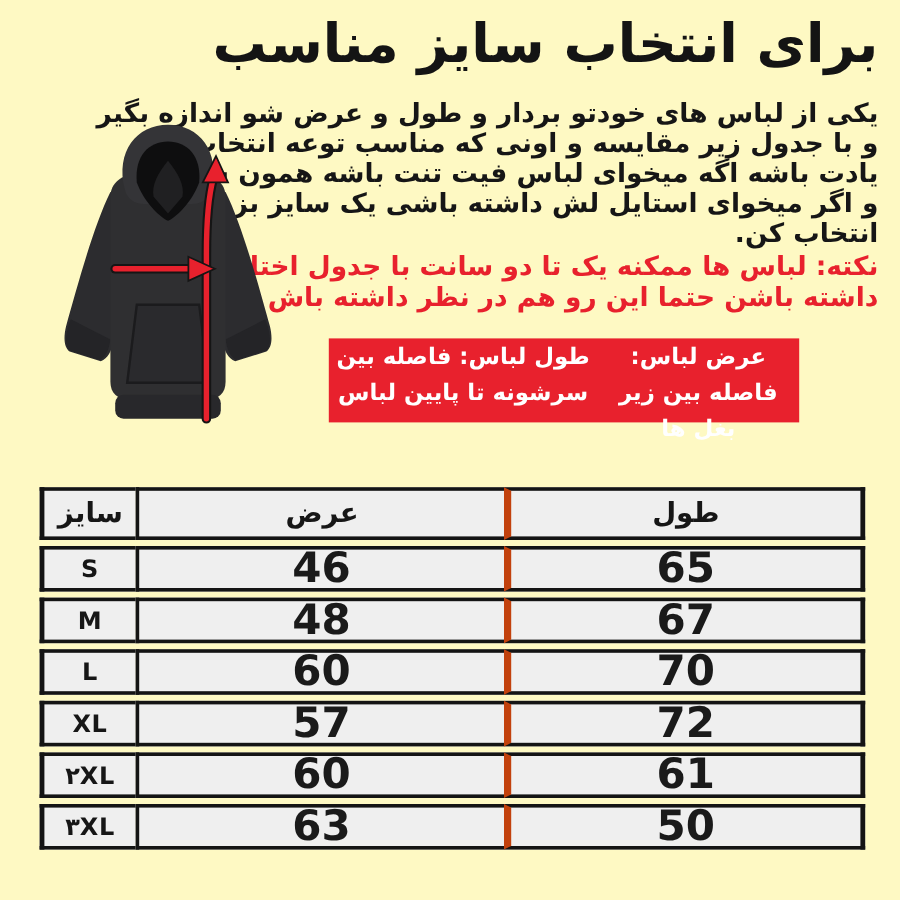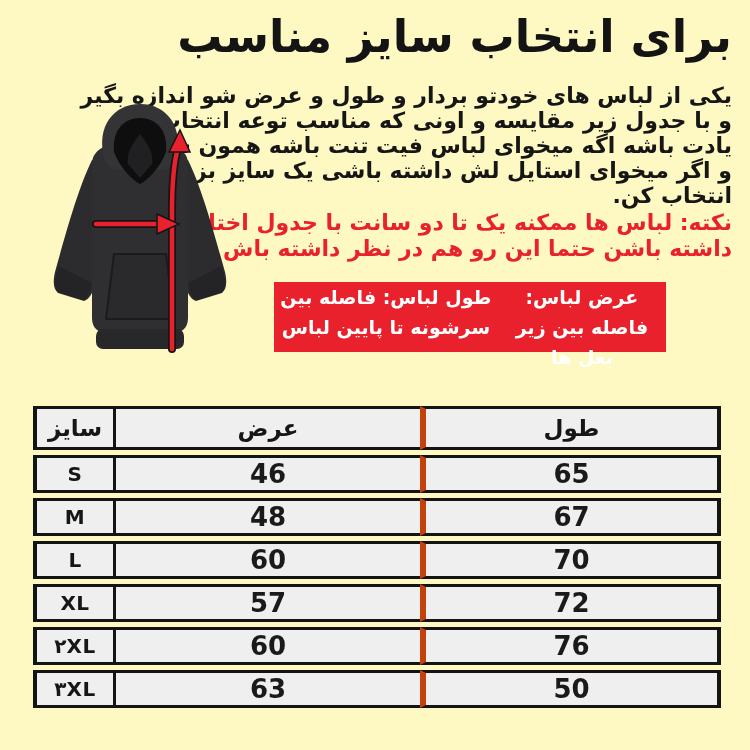--- a/index.html
+++ b/index.html
@@ -48,21 +48,21 @@
     border-bottom:3px solid #141414;
     text-align:center;vertical-align:middle;
     padding:0;overflow:hidden;
   }
   .size-table .cell-first{border-left:4px solid #141414;margin-left:10px;}
   .size-table .cell-mid{border-left:3px solid #141414;}
   .size-table .cell-last{border-left:6px solid #c2410c;border-right:4px solid #141414;}
   .size-table th{height:38px;font-size:23px;font-weight:800;direction:rtl;}
   .size-table td{height:32px;}
   .size-table td.size-label{font-size:20px;font-weight:800;letter-spacing:0.5px;}
-  .size-table td.value{font-size:26px;line-height:32px;font-weight:800;color:#1a1a1a;}
+  .size-table td.value{font-size:35px;line-height:32px;font-weight:800;color:#1a1a1a;}
 </style>
 </head>
 <body>
 
 <div class="page">
 
   <div class="page-title">برای انتخاب سایز مناسب</div>
 
   <div class="intro-block">
     <div class="intro-line">یکی از لباس های خودتو بردار و طول و عرض شو اندازه بگیر</div>
@@ -145,21 +145,21 @@
         <td class="cell-last value">70</td>
       </tr>
       <tr>
         <td class="cell-first size-label">XL</td>
         <td class="cell-mid value">57</td>
         <td class="cell-last value">72</td>
       </tr>
       <tr>
         <td class="cell-first size-label">۲XL</td>
         <td class="cell-mid value">60</td>
-        <td class="cell-last value">76</td>
+        <td class="cell-last value">61</td>
       </tr>
       <tr>
         <td class="cell-first size-label">۳XL</td>
         <td class="cell-mid value">63</td>
         <td class="cell-last value">50</td>
       </tr>
     </tbody>
   </table>
 
 </div>

